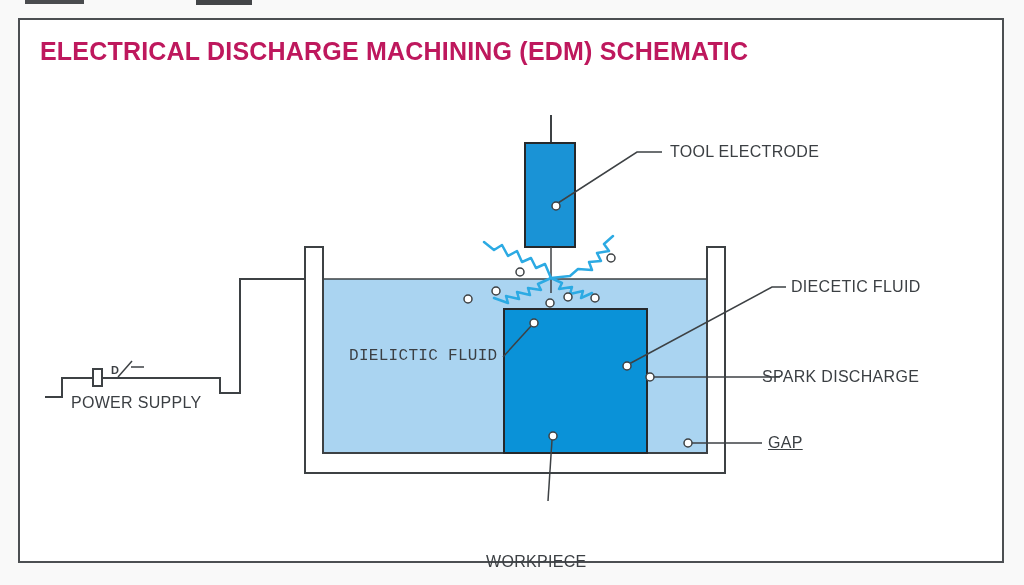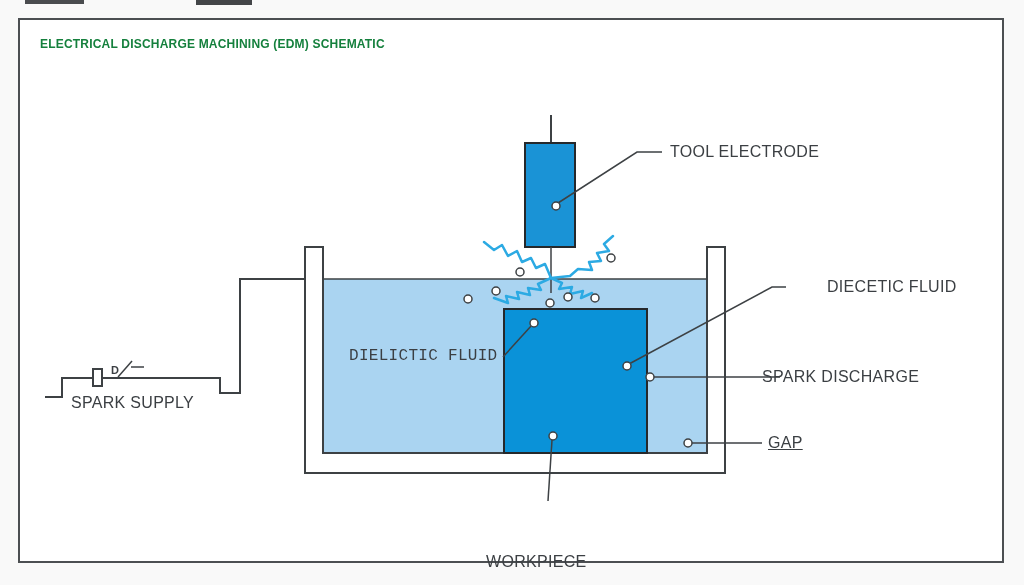--- a/index.html
+++ b/index.html
@@ -12,22 +12,22 @@
   }
   .frame{
     position:absolute;left:18px;top:18px;
     width:986px;height:545px;
     background:#ffffff;
     border:2px solid #4c4f52;
     box-sizing:border-box;
   }
   .title{
     position:absolute;left:40px;top:37px;
-    font-size:12px;font-weight:700;
-    color:#15803d;letter-spacing:.2px;
+    font-size:25px;font-weight:700;
+    color:#be185d;letter-spacing:.2px;
     white-space:nowrap;
   }
   .lbl{
     position:absolute;
     font-size:16px;color:#3b3f43;
     letter-spacing:.3px;white-space:nowrap;
     transform:translateY(-50%);
   }
   svg.diagram{position:absolute;left:0;top:0;}
   .ln{stroke:#3d4144;fill:none;}
@@ -99,23 +99,23 @@
     <path class="ln" stroke-width="1.5" d="M692,443 H762"></path>
     <circle class="node" cx="688" cy="443" r="4"></circle>
 
     <path class="ln" stroke-width="1.5" d="M552,440 L548,501"></path>
     <circle class="node" cx="553" cy="436" r="4"></circle>
   </g>
 </svg>
 
 <div class="lbl" style="left:670px;top:152px;">TOOL ELECTRODE</div>
 
-<div class="lbl" style="left:791px;top:287px;margin-left:36px;">DIECETIC FLUID</div>
+<div class="lbl" style="left:791px;top:287px;">DIECETIC FLUID</div>
 
 <div class="lbl" style="left:762px;top:377px;">SPARK DISCHARGE</div>
 
 <div class="lbl" style="left:768px;top:443px;text-decoration:underline;">GAP</div>
 
 <div class="lbl" style="left:349px;top:356px;font-family:Liberation Mono, monospace;">DIELICTIC FLUID</div>
 
 <div class="lbl" style="left:486px;top:518px;margin-top:44px;">WORKPIECE</div>
 
-<div class="lbl" style="left:71px;top:403px;">SPARK SUPPLY</div>
+<div class="lbl" style="left:71px;top:403px;">POWER SUPPLY</div>
 
 </body></html>

